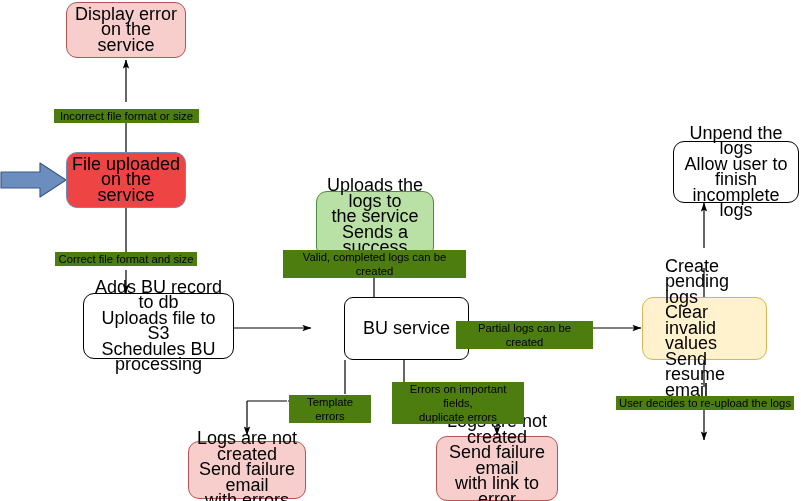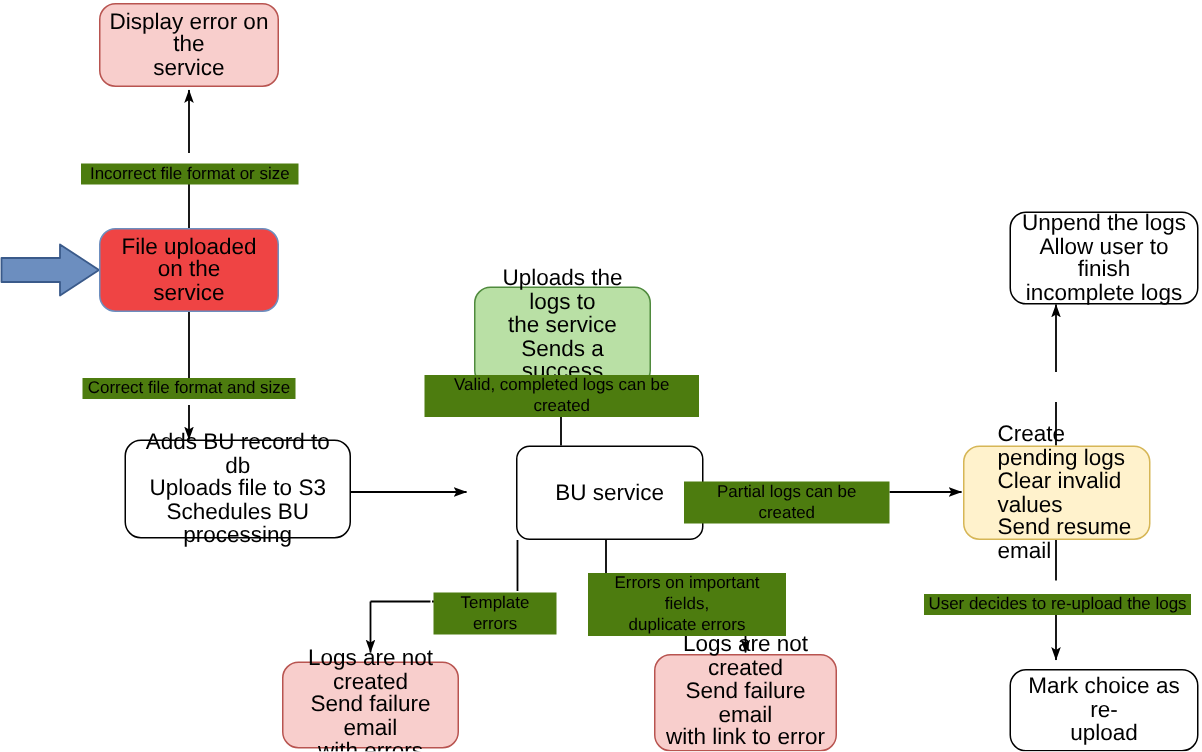--- a/index.html
+++ b/index.html
@@ -24,21 +24,21 @@
   .node{
     position:absolute;
     box-sizing:border-box;
     border:1px solid #000000;
     border-radius:11px;
     display:flex;
     align-items:center;
     justify-content:center;
     text-align:center;
     color:#000000;
-    font-size:15px;
+    font-size:18px;
     line-height:15.5px;
     white-space:pre-line;
     padding:2px 4px;
     background:#ffffff;
   }
   .node.fill-pink  { background:#f8cecc; border-color:#b85450; }
   .node.fill-blue  { background:#ef4444; border-color:#6c8ebf; }
   .node.fill-green { background:#b9e0a5; border-color:#4f8a3d; }
   .node.fill-yellow{ background:#fff2cc; border-color:#d6b656; }
   .node.fill-white { background:#ffffff; border-color:#000000;margin-left:32px; }
@@ -137,22 +137,20 @@
 
   <div class="node fill-pink" style="left:188px; top:441px; width:118px; height:58px;">Logs are not created
 Send failure email
 with errors</div>
 
   <div class="node fill-pink" style="left:436px; top:436px; width:122px; height:65px;">Logs are not created
 Send failure email
 with link to error
 summary</div>
 
-  <div class="node fill-white" style="left:641px; top:446px; width:126px; height:55px;">Mark choice as re-
-upload</div>
 
   <div class="edge-label" style="left:54px;  top:109px; width:145px;">Incorrect file format or size</div>
 
   <div class="edge-label" style="left:55px;  top:252px; width:142px;">Correct file format and size</div>
 
   <div class="edge-label" style="left:283px; top:250px; width:183px;">Valid, completed logs can be created</div>
 
   <div class="edge-label" style="left:456px; top:321px; width:137px;">Partial logs can be created</div>
 
   <div class="edge-label" style="left:289px; top:395px; width:82px;">Template errors</div>

